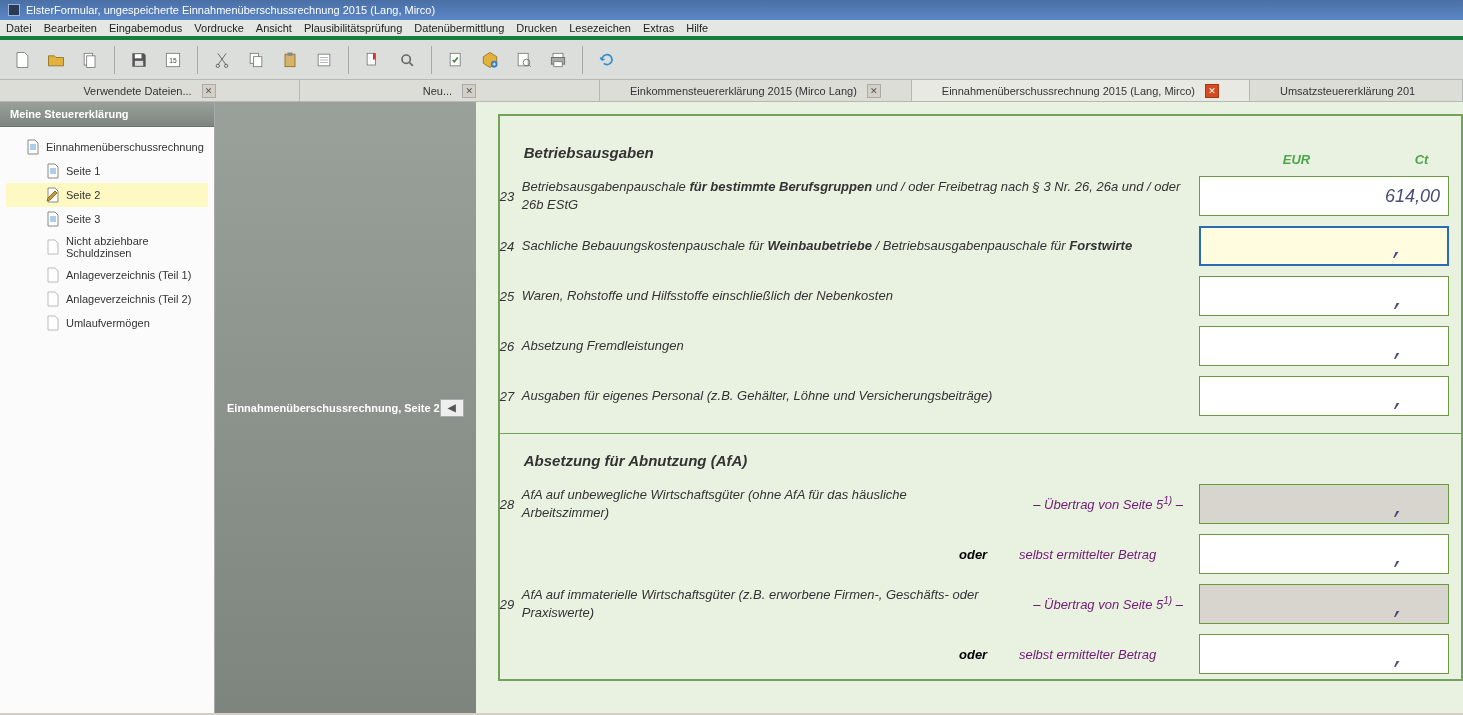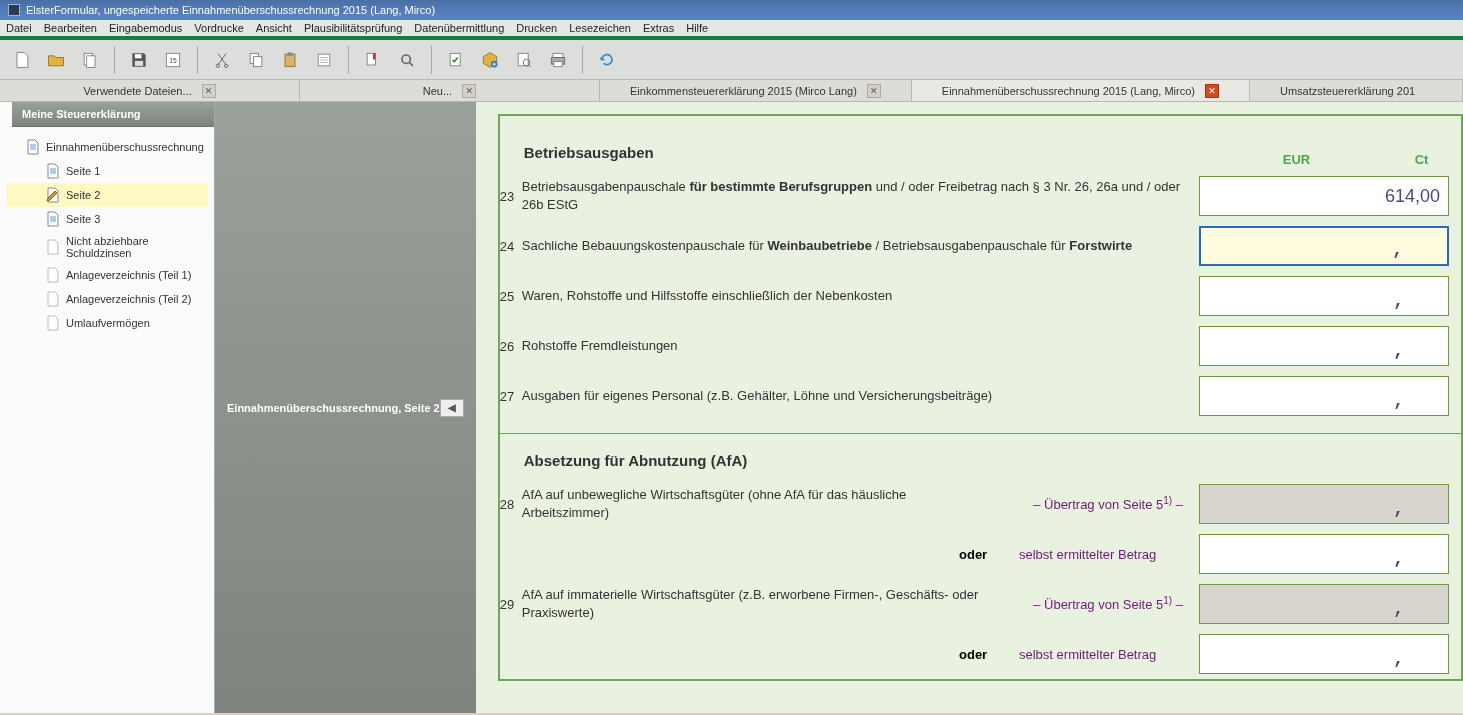--- a/index.html
+++ b/index.html
@@ -12,31 +12,31 @@
   .toolbar .sep { width: 1px; height: 28px; background: #a8a8a8; margin: 0 4px; }
   .tb-btn { width: 28px; height: 28px; display: flex; align-items: center; justify-content: center; border: 1px solid transparent; }
   .tb-btn svg { width: 20px; height: 20px; }
   .tabs-row { background: #ddddd8; display: flex; height: 22px; border-bottom: 1px solid #b5b8b5; }
   .tabs-row .tab { flex: 0 0 auto; padding: 3px 30px; font-size: 11px; color: #333; border-right: 1px solid #b5b8b5; position: relative; display: flex; align-items: center; }
   .tabs-row .tab.wide { min-width: 300px; justify-content: center; }
   .tabs-row .tab .close { width: 14px; height: 14px; background: #d4d0c8; border: 1px solid #aaa; display: inline-flex; align-items: center; justify-content: center; margin-left: 10px; font-size: 9px; color: #555; }
   .tabs-row .tab .close.red { background: #d54a1f; color: #fff; border-color: #a83812; }
   .main { display: flex; height: calc(715px - 20px - 22px - 40px - 22px); }
   .sidebar { width: 215px; flex-shrink: 0; display: flex; flex-direction: column; background: #fbfbfb; border-right: 1px solid #aaa; }
-  .sidebar-header { background: linear-gradient(#9aa09a, #7e847e); color: #fff; font-weight: bold; font-size: 11px; padding: 6px 10px; border-bottom: 1px solid #6a706a; margin-left: 12px; }
+  .sidebar-header { background: linear-gradient(#9aa09a, #7e847e); color: #fff; font-weight: bold; font-size: 11px; padding: 6px 10px; border-bottom: 1px solid #6a706a; }
   .tree { padding: 8px 6px; font-size: 11px; color: #333; }
   .tree .node { display: flex; align-items: center; gap: 6px; padding: 4px 4px; cursor: default; }
   .tree .node.level1 { padding-left: 20px; }
   .tree .node.level2 { padding-left: 40px; }
   .tree .node.sel { background: #fef9c3; }
   .file-icon { width: 14px; height: 16px; flex-shrink: 0; }
   .content-pane { flex: 1; display: flex; flex-direction: row; overflow: hidden; }
   .content-header { background: linear-gradient(#9aa09a, #7e847e); color: #fff; font-weight: bold; font-size: 11px; padding: 6px 12px; display: flex; justify-content: space-between; align-items: center; }
   .scroll-btn { width: 24px; height: 18px; background: #eee; border: 1px solid #aaa; display: flex; align-items: center; justify-content: center; font-size: 10px; color: #555; }
-  .form-scroll { flex: 1; overflow: auto; background: #e9f2e1; padding: 12px 0 0 18px; }
+  .form-scroll { flex: 1; overflow: auto; background: #e9f2e1; padding: 12px 0 0 18px; font-style: italic; }
   .form-page { border: 2px solid #71a35a; background: #e9f2e1; margin-left: 4px; }
   .form-inner { padding: 10px 0 0 0; }
   .section-title { font-size: 15px; font-weight: bold; color: #333; padding: 18px 24px 10px 24px; }
   .row { display: flex; align-items: center; min-height: 50px; padding-right: 12px; }
   .row .num { width: 22px; text-align: right; font-size: 13px; color: #333; padding-right: 10px; flex-shrink: 0; }
   .row .desc { flex: 1; font-size: 13px; color: #333; padding-right: 8px; line-height: 1.35; }
   .row .desc .b { font-weight: bold; }
   .row .hint { width: 200px; text-align: right; font-size: 13px; color: #701a75; padding-right: 16px; flex-shrink: 0; }
   .row .oder { width: 60px; text-align: left; font-weight: bold; font-size: 13px; flex-shrink: 0; }
   .row .sup { font-size: 10px; vertical-align: super; }
@@ -306,21 +306,21 @@
             <div class="desc">Waren, Rohstoffe und Hilfsstoffe einschließlich der Nebenkosten</div>
             <div class="amount-cell">
               <div class="amount-box">
                   <span class="comma">,</span>
                 </div>
             </div>
           </div>
 
           <div class="row">
             <div class="num">26</div>
-            <div class="desc">Rohstoffe Fremdleistungen</div>
+            <div class="desc">Absetzung Fremdleistungen</div>
             <div class="amount-cell">
               <div class="amount-box">
                   <span class="comma">,</span>
                 </div>
             </div>
           </div>
 
           <div class="row">
             <div class="num">27</div>
             <div class="desc">Ausgaben für eigenes Personal (z.B. Gehälter, Löhne und Versicherungsbeiträge)</div>

